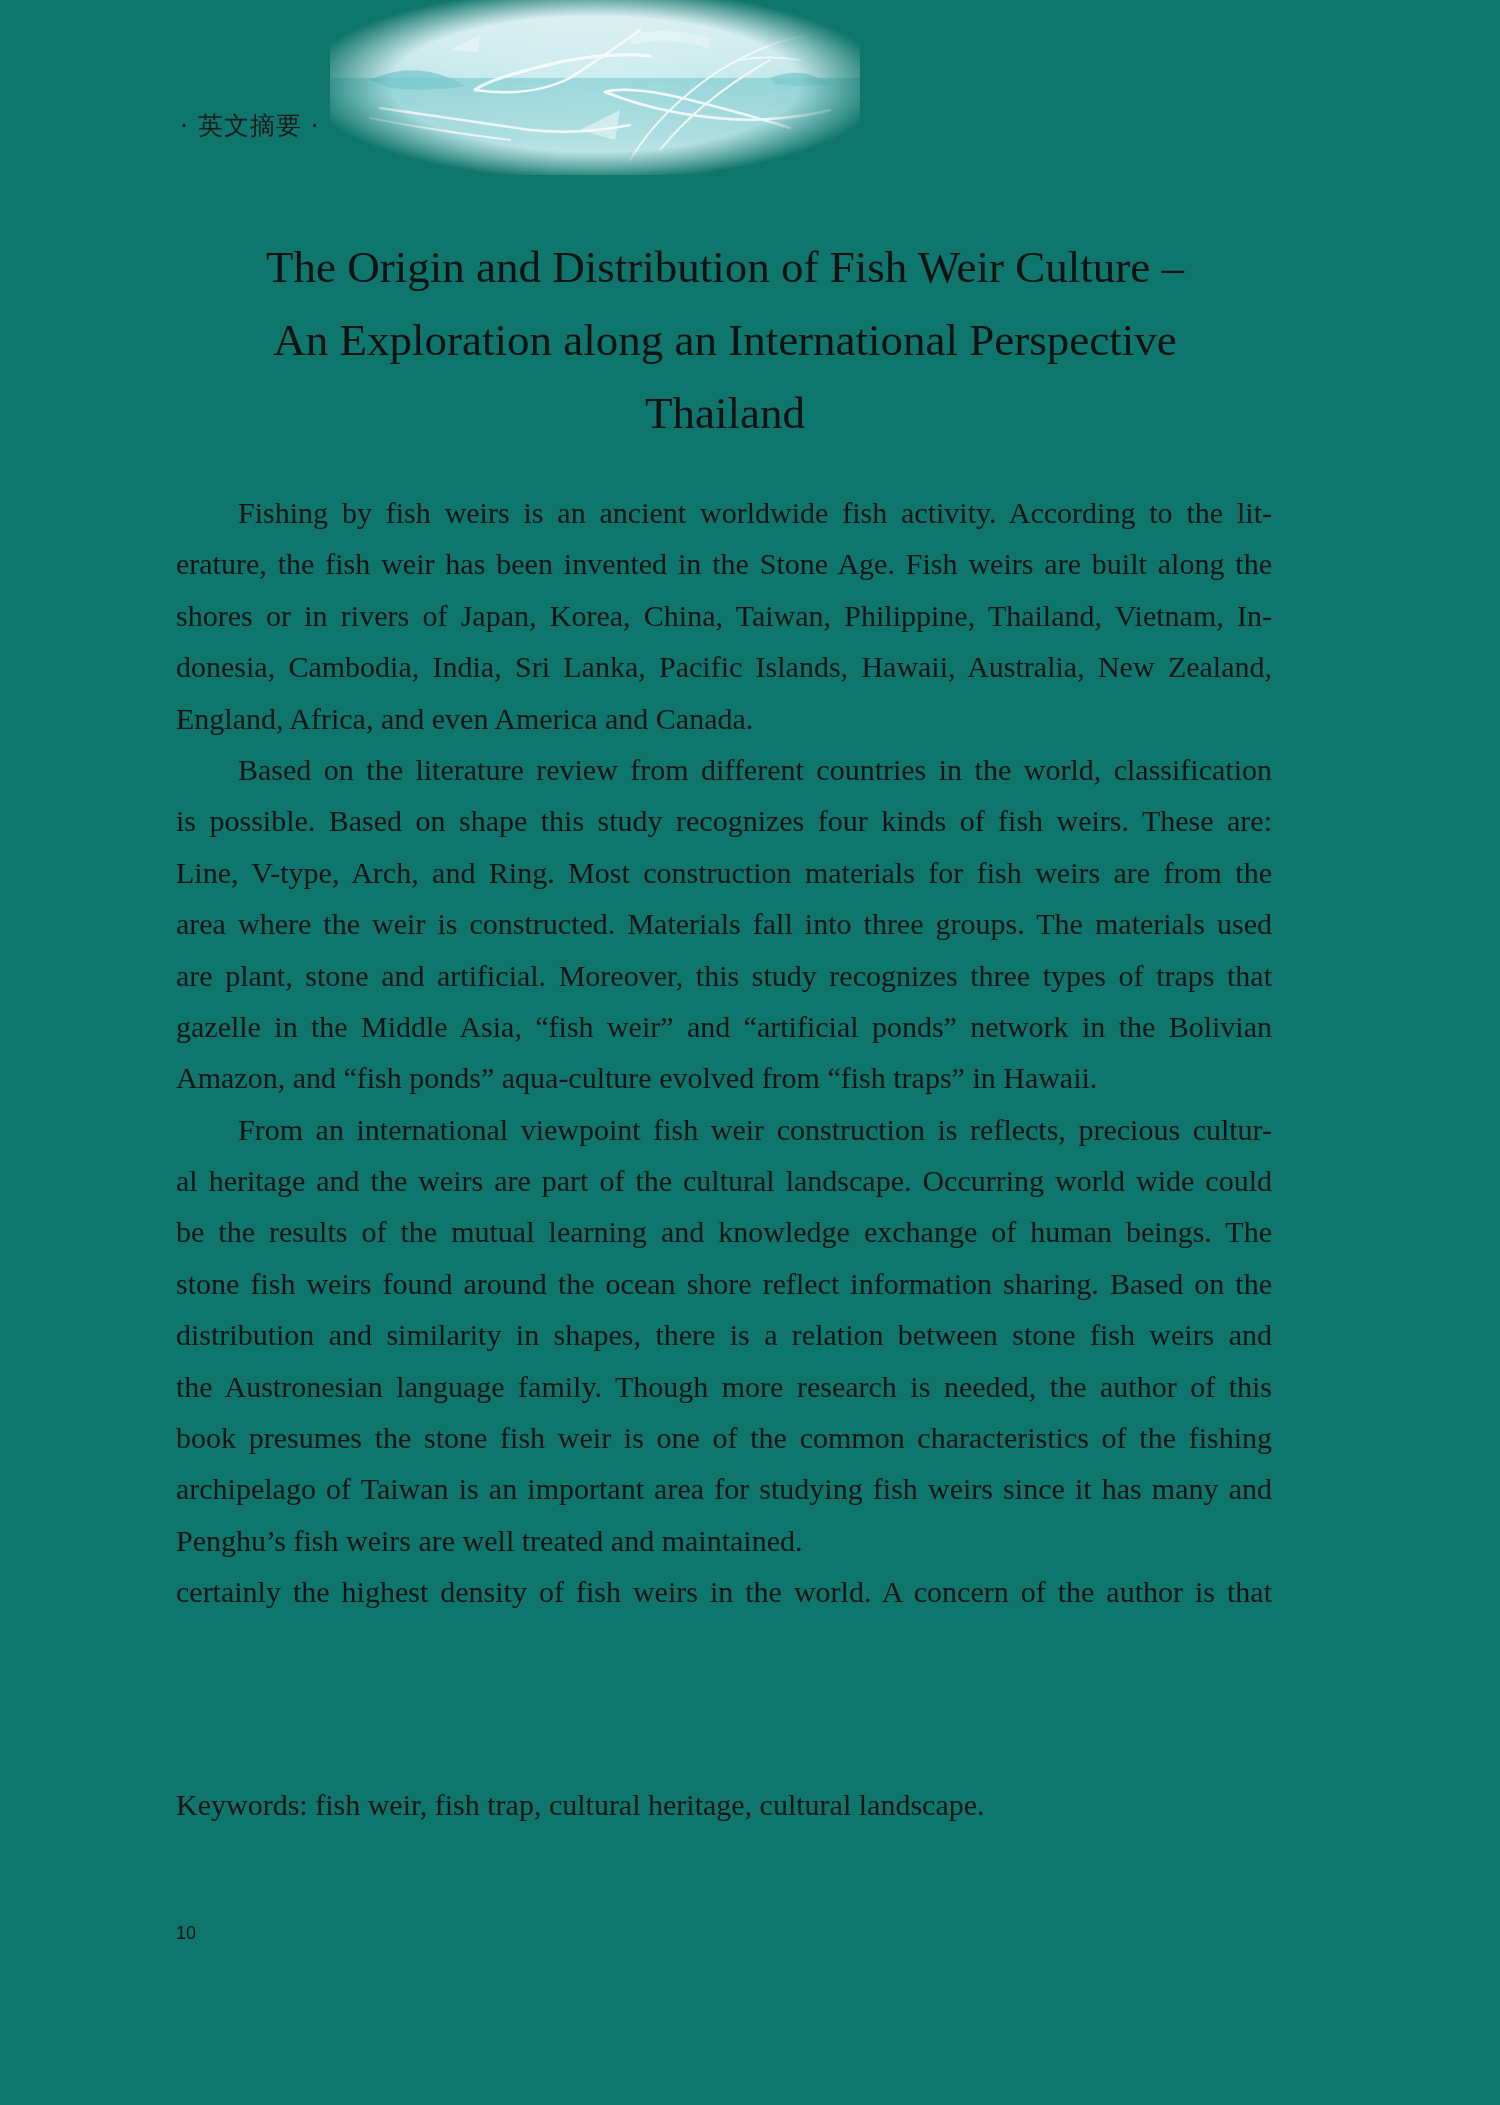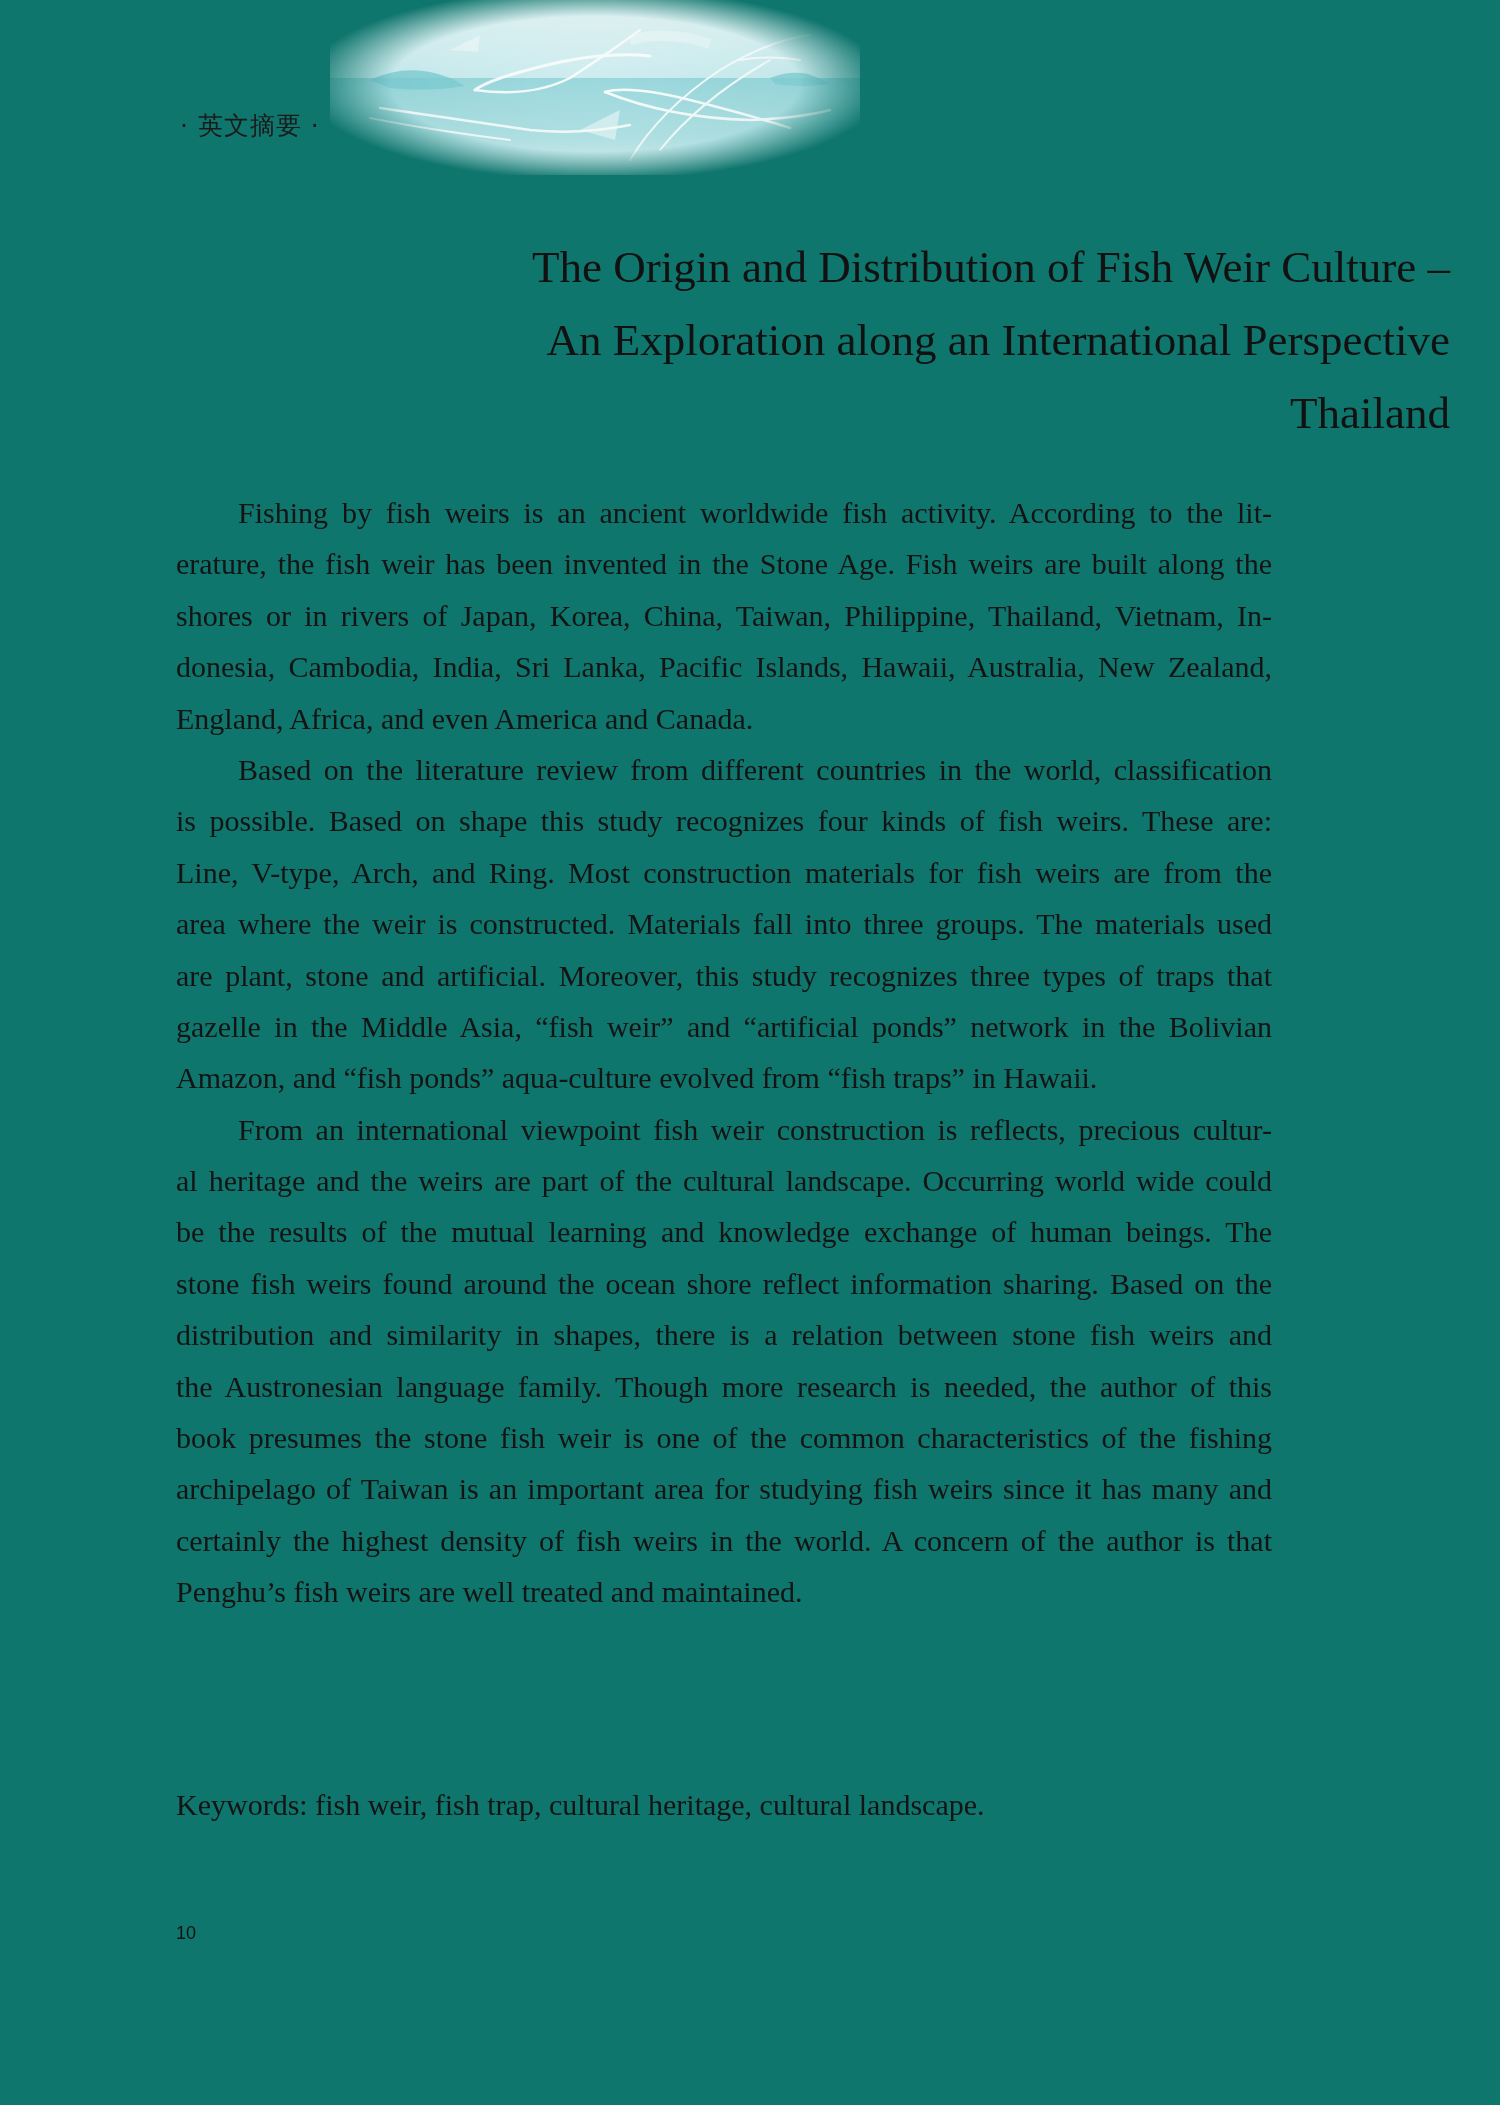--- a/index.html
+++ b/index.html
@@ -12,21 +12,21 @@
     position: absolute; left: 180px; top: 106px;
     font-family: "DejaVu Sans", sans-serif; font-size: 25px; color: #1a1a1a;
     letter-spacing: 1px; white-space: nowrap; line-height: 40px;
   }
 
   .title {
     position: absolute; left: 0; width: 1450px; top: 231px;
     font-family: "Liberation Serif", serif; font-size: 45px; line-height: 73px;
     color: #111; text-align: center;
   }
-  .title div { white-space: nowrap; text-align: right; }
+  .title div { white-space: nowrap; }
 
   .body-text {
     position: absolute; left: 176px; width: 1096px; top: 487px;
     font-family: "Liberation Serif", serif; font-size: 30px; line-height: 51.4px;
     color: #141414;
   }
   .line { display: block; height: 51.4px; white-space: nowrap; text-align: justify; text-align-last: justify; }
   .line.last { text-align-last: left; }
   .line.indent { padding-left: 62px; }
 
@@ -115,21 +115,21 @@
     </div>
     <div>
       <span class="line indent">From an international viewpoint fish weir construction is reflects, precious cultur-</span>
       <span class="line">al heritage and the weirs are part of the cultural landscape. Occurring world wide could</span>
       <span class="line">be the results of the mutual learning and knowledge exchange of human beings. The</span>
       <span class="line">stone fish weirs found around the ocean shore reflect information sharing. Based on the</span>
       <span class="line">distribution and similarity in shapes, there is a relation between stone fish weirs and</span>
       <span class="line">the Austronesian language family. Though more research is needed, the author of this</span>
       <span class="line">book presumes the stone fish weir is one of the common characteristics of the fishing</span>
       <span class="line">archipelago of Taiwan is an important area for studying fish weirs since it has many and</span>
+      <span class="line last">Penghu’s fish weirs are well treated and maintained.</span>
       <span class="line">certainly the highest density of fish weirs in the world. A concern of the author is that</span>
-      <span class="line last">Penghu’s fish weirs are well treated and maintained.</span>
     </div>
   </div>
 
   <div class="keywords">Keywords: fish weir, fish trap, cultural heritage, cultural landscape.</div>
 
   <div class="page-number">10</div>
 </div>
 
 </body></html>

